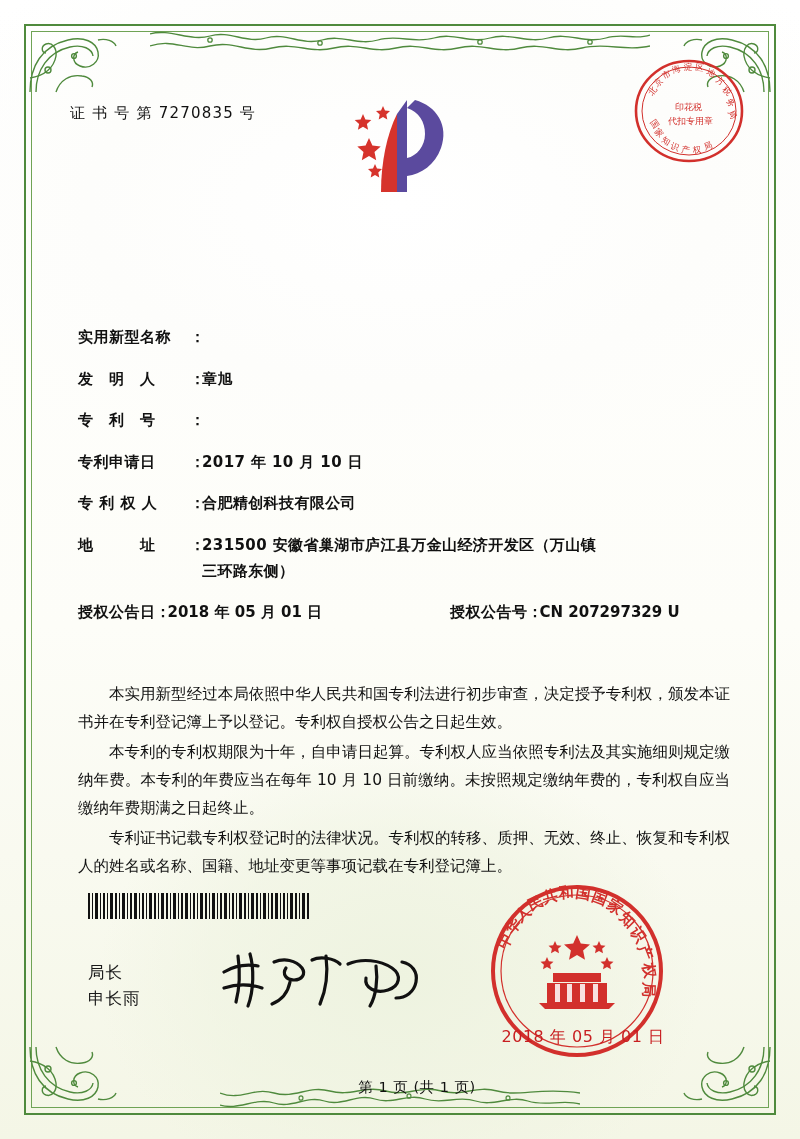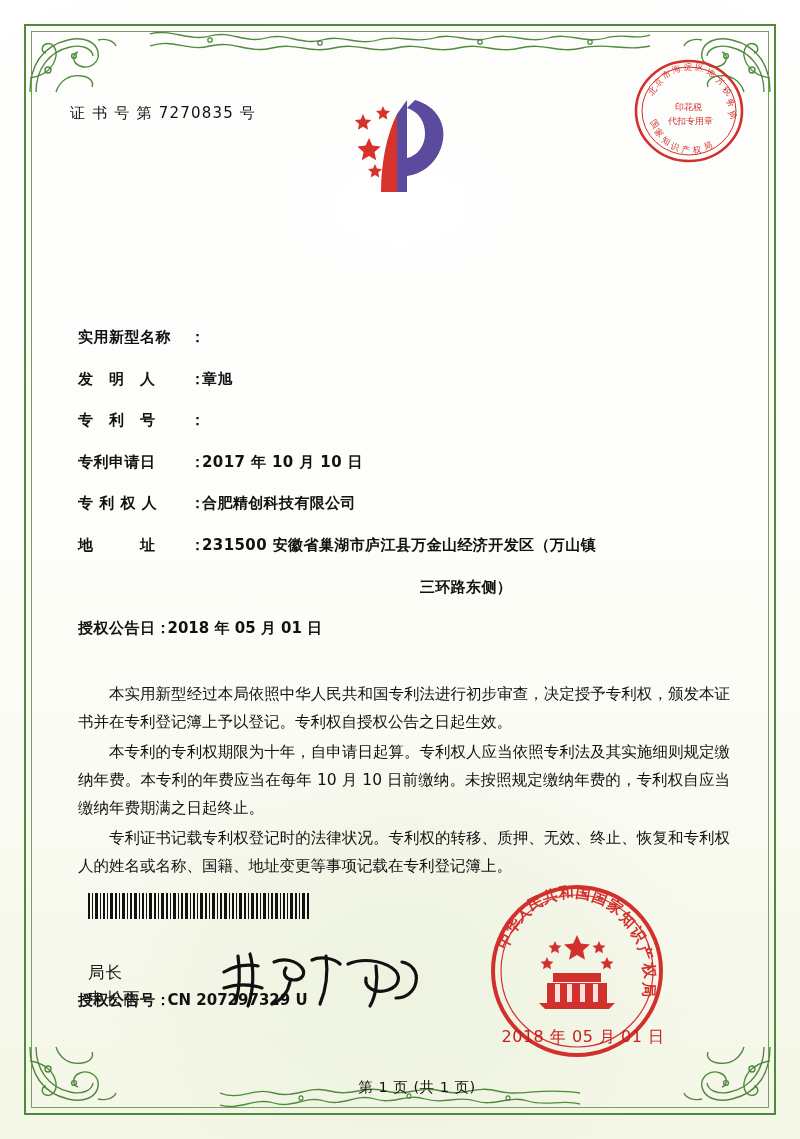--- a/index.html
+++ b/index.html
@@ -114,27 +114,25 @@
     letter-spacing: 0.5px;
     white-space: nowrap;
   }
   .field-sep { width: 12px; flex: 0 0 12px; text-align: left; }
   .field-value {
     flex: 1;
     letter-spacing: 0.4px;
   }
   .field-value .line2 {
     display: block;
-    margin-top: 27px;
-    text-align: center;
+    margin-top: 11px;
   }
   .row-split {
     display: flex;
     margin-bottom: 38px;
-    flex-direction: column;
   }
   .row-split .half {
     display: flex;
     align-items: flex-start;
   }
   .row-split .half.left { width: 372px; flex: 0 0 372px; }
   .pub-label { white-space: nowrap; letter-spacing: 0.5px; }
 
   
   .paras {

